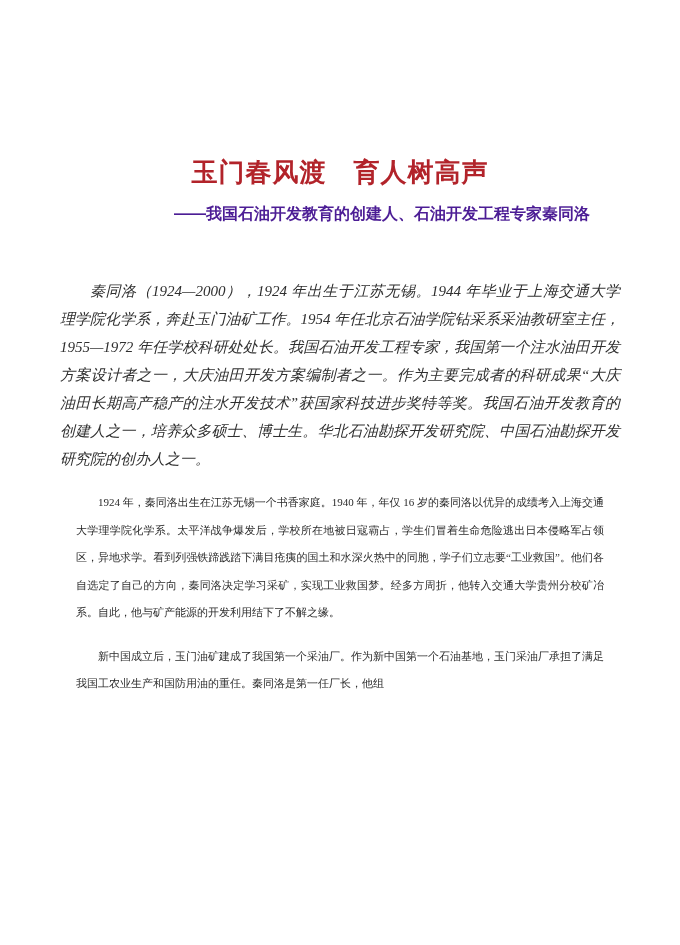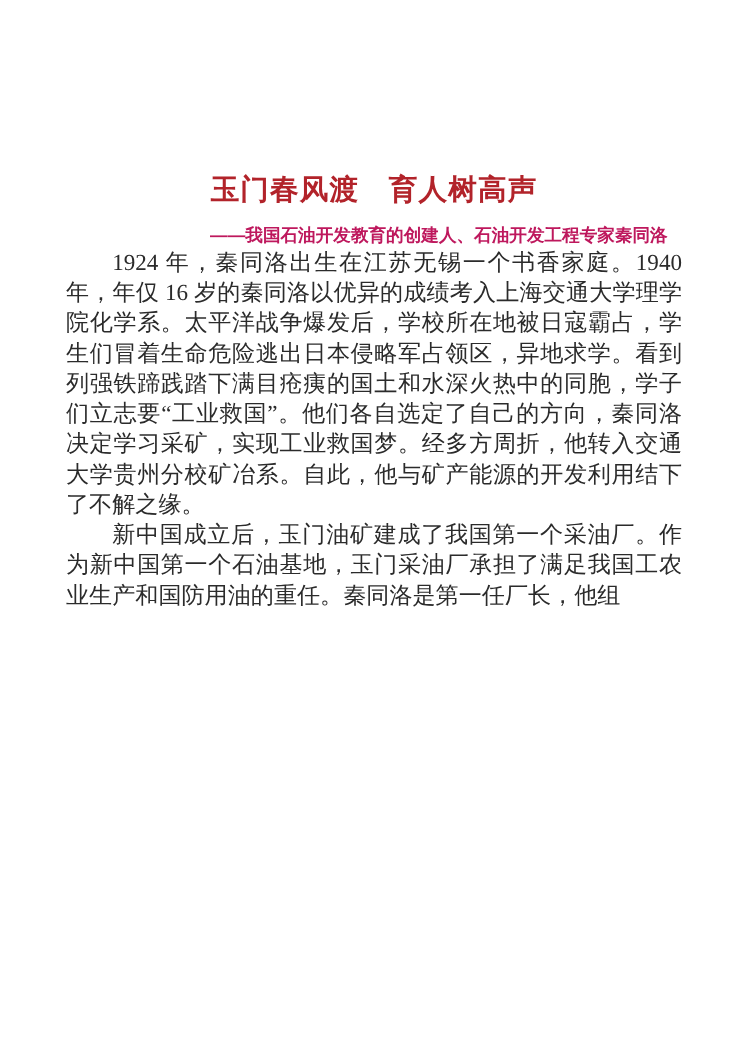--- a/index.html
+++ b/index.html
@@ -23,25 +23,25 @@
   .article-title {
     margin: 155px 0 0 0;
     text-align: center;
     font-size: 26px;
     font-weight: bold;
     letter-spacing: 1px;
     color: #b2232a;
     font-family: "Liberation Serif", "DejaVu Serif", serif;
   }
   .article-subtitle {
-    margin: 14px 13px 0 0;
+    margin: 14px 30px 0 0;
     text-align: right;
     font-size: 16px;
     font-weight: bold;
-    color: #be185d;
+    color: #4c1d95;
     font-family: "Liberation Sans", "DejaVu Sans", sans-serif;
   }
   .intro-paragraph {
     margin: 52px 0 0 0;
     font-size: 15px;
     line-height: 28px;
     text-align: justify;
     text-indent: 2em;
     font-style: italic;
     color: #2f2f2f;
@@ -49,38 +49,39 @@
   .section-heading {
     margin: 13px 0 15px 0;
     text-align: center;
     font-size: 17px;
     font-weight: bold;
     font-style: italic;
     letter-spacing: 2px;
     color: #b5713c;
   }
   .body-paragraph {
-    margin: 0;
-    font-size: 21px;
+    margin: 16px;
+    font-size: 11px;
     line-height: 27.5px;
     text-align: justify;
     text-indent: 2em;
     color: #2b2b2b;
   }
 </style>
 </head>
 <body>
 
 <div class="page">
   <div class="content">
 
     <h1 class="article-title">玉门春风渡　育人树高声</h1>
 
     <div class="article-subtitle">——我国石油开发教育的创建人、石油开发工程专家秦同洛</div>
 
+    <p class="intro-paragraph">秦同洛（1924—2000），1924 年出生于江苏无锡。1944 年毕业于上海交通大学理学院化学系，奔赴玉门油矿工作。1954 年任北京石油学院钻采系采油教研室主任，1955—1972 年任学校科研处处长。我国石油开发工程专家，我国第一个注水油田开发方案设计者之一，大庆油田开发方案编制者之一。作为主要完成者的科研成果“大庆油田长期高产稳产的注水开发技术”获国家科技进步奖特等奖。我国石油开发教育的创建人之一，培养众多硕士、博士生。华北石油勘探开发研究院、中国石油勘探开发研究院的创办人之一。</p>
 
 
     <p class="body-paragraph">1924 年，秦同洛出生在江苏无锡一个书香家庭。1940 年，年仅 16 岁的秦同洛以优异的成绩考入上海交通大学理学院化学系。太平洋战争爆发后，学校所在地被日寇霸占，学生们冒着生命危险逃出日本侵略军占领区，异地求学。看到列强铁蹄践踏下满目疮痍的国土和水深火热中的同胞，学子们立志要“工业救国”。他们各自选定了自己的方向，秦同洛决定学习采矿，实现工业救国梦。经多方周折，他转入交通大学贵州分校矿冶系。自此，他与矿产能源的开发利用结下了不解之缘。</p>
 
 
     <p class="body-paragraph">新中国成立后，玉门油矿建成了我国第一个采油厂。作为新中国第一个石油基地，玉门采油厂承担了满足我国工农业生产和国防用油的重任。秦同洛是第一任厂长，他组</p>
 
   </div>
 </div>
 

